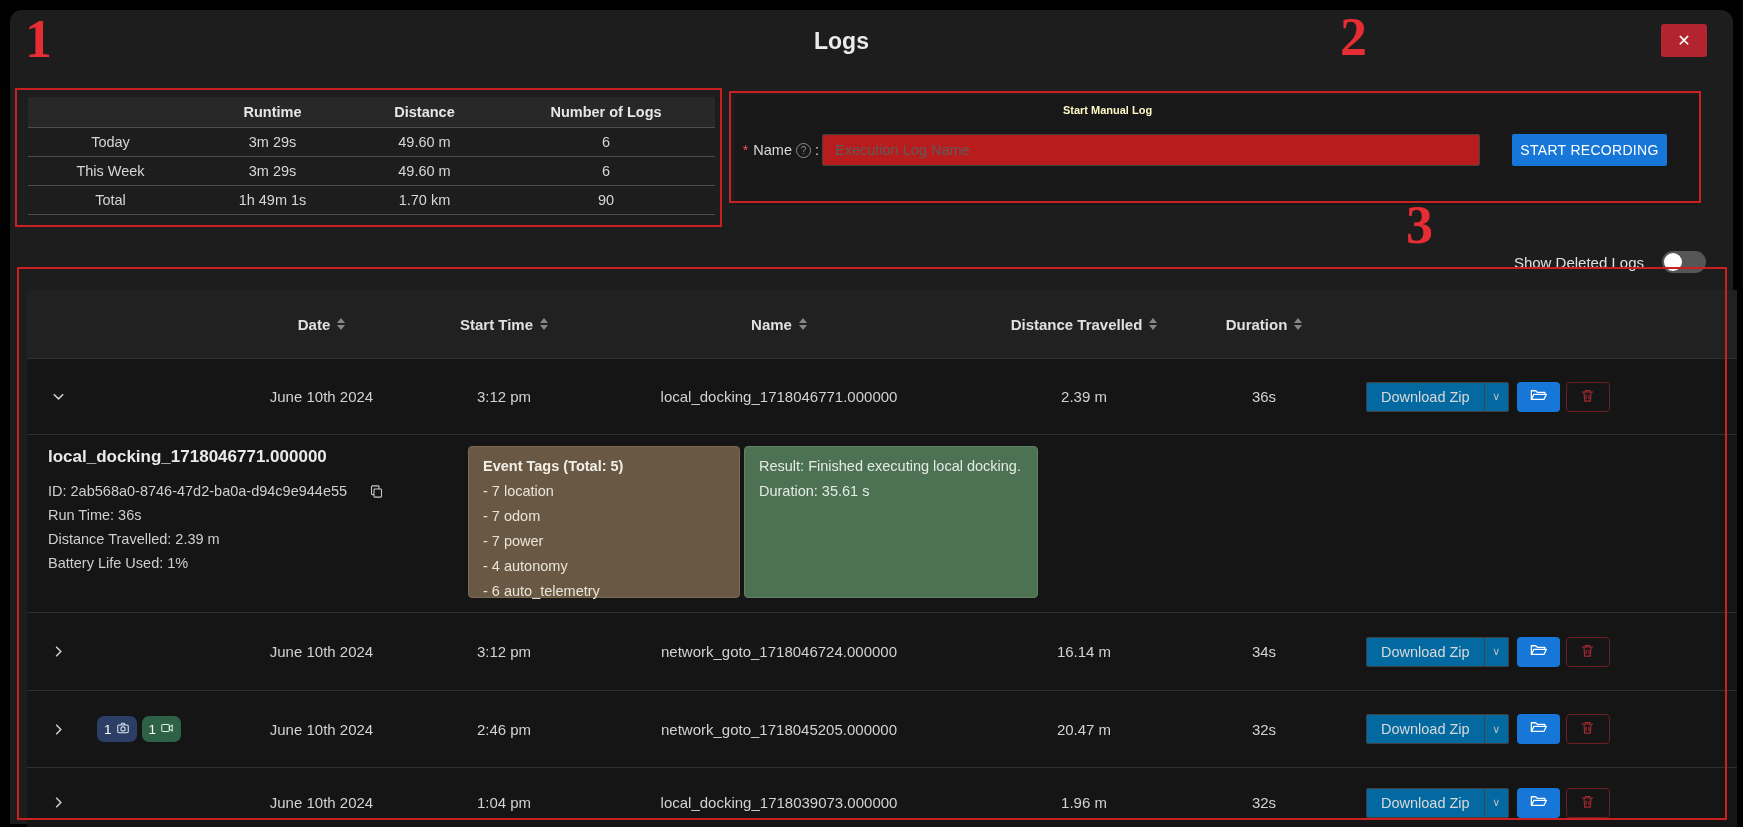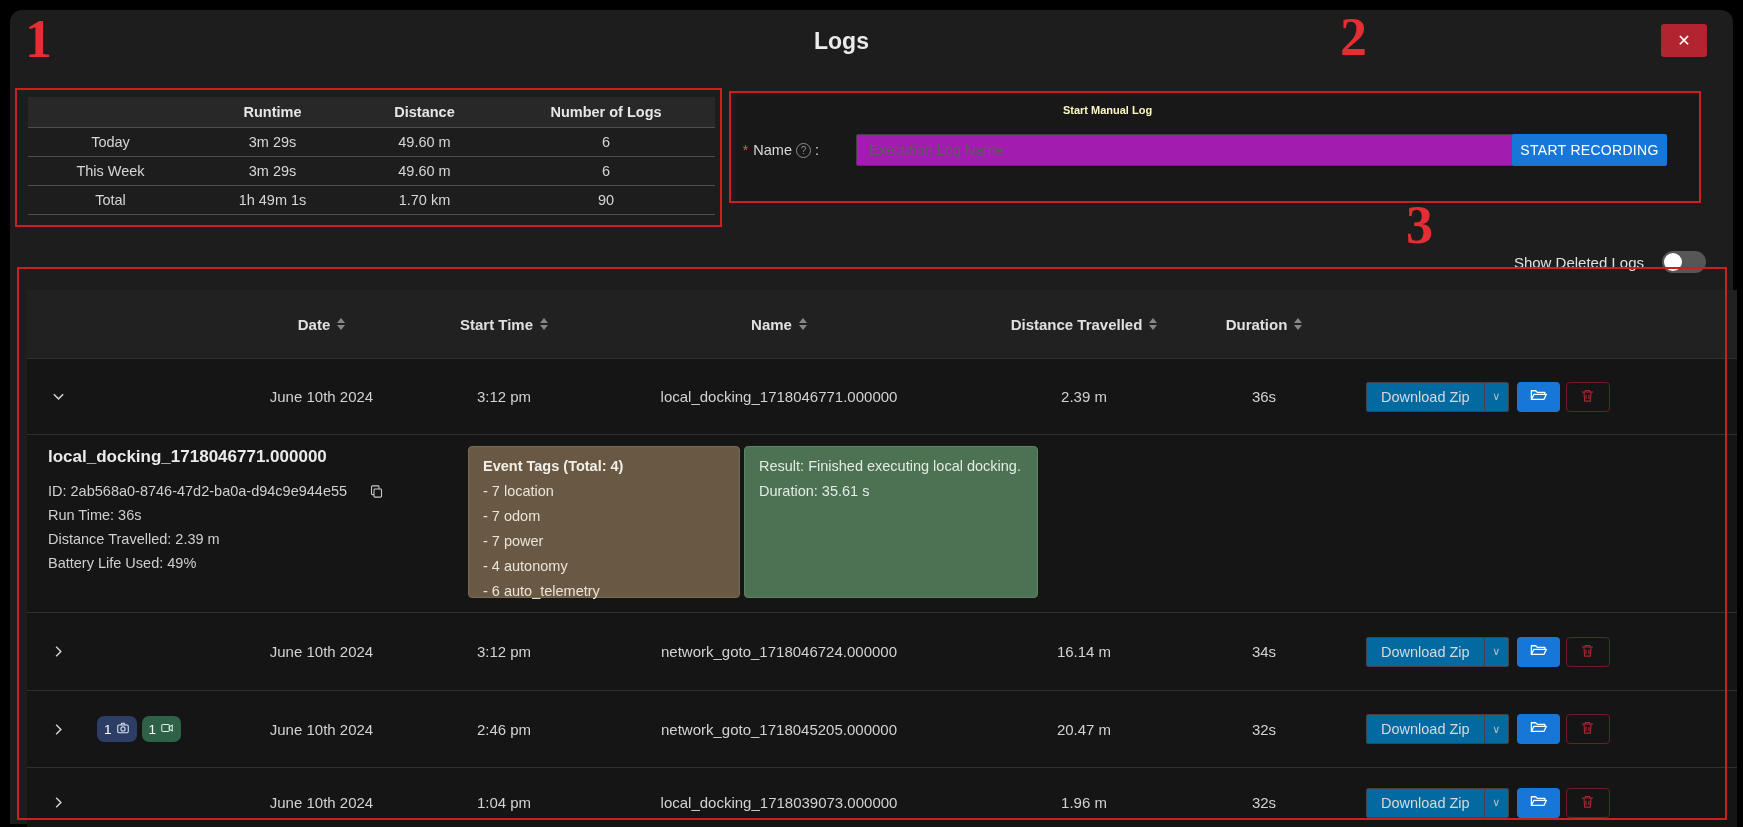--- a/index.html
+++ b/index.html
@@ -31,21 +31,21 @@
   .summary .shead { height: 31px; background: #282828; font-weight: bold; color: #e6e6e6; border-bottom: 1px solid #4d4d4d; }
   .summary .scell { text-align: center; color: #d6d6d6; }
   .summary .shead .scell { color: #e6e6e6; }
   
   .manual { position: absolute; left: 725px; top: 85px; width: 965px; height: 110px; background: #181818; border-radius: 4px; }
   .manual-title { position: absolute; left: 0; top: 9px; width: 745px; text-align: center; font-size: 11px; font-weight: bold; color: #fef9c3; }
   .form-row { position: absolute; left: 0; top: 39px; height: 32px; width: 100%; }
   .name-label { position: absolute; left: 0; top: 0; width: 84px; height: 32px; display: flex; align-items: center; justify-content: flex-end; gap: 4px; font-size: 14.5px; color: #d9d9d9; }
   .req { color: #ff4d4f; font-size: 14px; margin-right: 1px; }
   .qicon { display: inline-flex; width: 15px; height: 15px; border: 1px solid #8c8c8c; border-radius: 50%; color: #8c8c8c; font-size: 10px; align-items: center; justify-content: center; }
-  .name-input { position: absolute; left: 87px; top: 0; width: 658px; height: 32px; background: #a21caf; border: 1px solid #424242; border-radius: 2px; color: #bfbfbf; font-size: 14.5px; padding: 4px 12px; margin-left: 34px; }
+  .name-input { position: absolute; left: 87px; top: 0; width: 658px; height: 32px; background: #b91c1c; border: 1px solid #424242; border-radius: 2px; color: #bfbfbf; font-size: 14.5px; padding: 4px 12px; }
   .name-input::placeholder { color: #5c5c5c; }
   .rec-btn { position: absolute; left: 777px; top: 0; width: 155px; height: 32px; background: #1677d9; color: #fff; border: none; border-radius: 2px; font-size: 14px; letter-spacing: .3px; cursor: pointer; font-family: "Liberation Sans", sans-serif; }
   
   .show-del { position: absolute; right: 27px; top: 241px; display: flex; align-items: center; gap: 18px; }
   .show-del-label { font-size: 15px; color: #e0e0e0; }
   .toggle { position: relative; width: 44px; height: 22px; border-radius: 11px; background: #565656; cursor: pointer; }
   .toggle .knob { position: absolute; left: 2px; top: 2px; width: 18px; height: 18px; border-radius: 50%; background: #fff; }
   
   .ltable { position: absolute; left: 17px; top: 280px; width: 1710px; height: 540px; background: #151515; overflow: hidden; }
   .trow { display: flex; align-items: center; }
@@ -242,24 +242,24 @@
             <svg width="15" height="15" viewBox="0 0 24 24">
                 <g fill="none" stroke="#c9c9c9" stroke-width="1.7">
                   <rect x="8" y="8" width="12" height="13" rx="1.5"></rect>
                   <path d="M16 8V4.5A1.5 1.5 0 0 0 14.5 3H5.5A1.5 1.5 0 0 0 4 4.5v11A1.5 1.5 0 0 0 5.5 17H8"></path>
                 </g>
               </svg>
           </span>
         </div>
         <div>Run Time: 36s</div>
         <div>Distance Travelled: 2.39 m</div>
-        <div>Battery Life Used: 49%</div>
+        <div>Battery Life Used: 1%</div>
       </div>
       <div class="tagbox">
-        <div class="boxtitle">Event Tags (Total: 4)</div>
+        <div class="boxtitle">Event Tags (Total: 5)</div>
         <div class="tagitem">- 7 location</div>
         <div class="tagitem">- 7 odom</div>
         <div class="tagitem">- 7 power</div>
         <div class="tagitem">- 4 autonomy</div>
         <div class="tagitem">- 6 auto_telemetry</div>
       </div>
       <div class="eventbox">
         <div class="evline">Result: Finished executing local docking.</div>
         <div class="evline">Duration: 35.61 s</div>
       </div>

